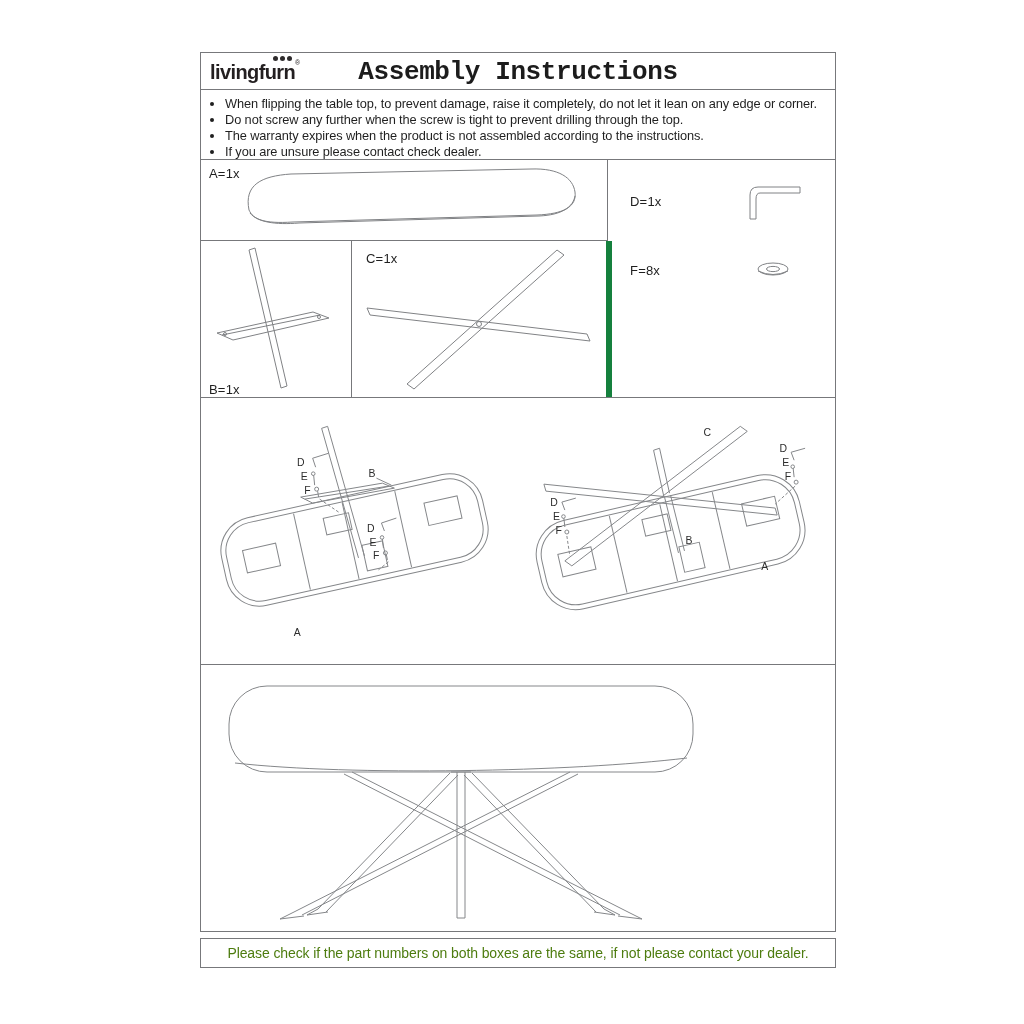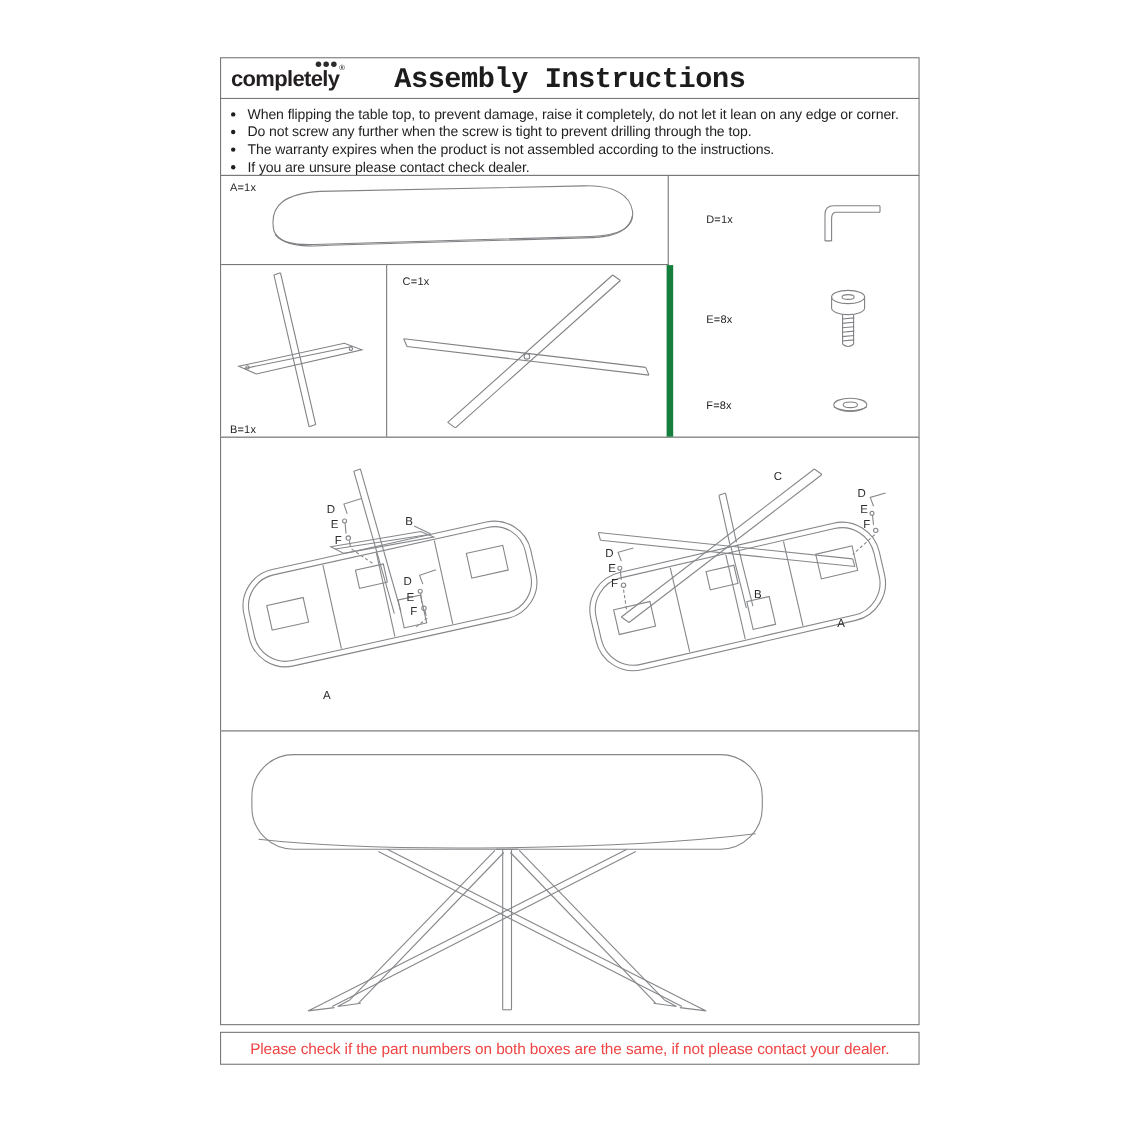--- a/index.html
+++ b/index.html
@@ -36,55 +36,55 @@
   .cell { position:relative; }
   .cell-a { height:81px; border-right:1px solid #77787b; border-bottom:1px solid #77787b; }
   .row-bc { flex:1; display:flex; }
   .cell-b { width:152px; border-right:1px solid #77787b; }
   .cell-c { flex:1; border-right:6px solid #15803d; }
   .parts-right { flex:1; display:flex; flex-direction:column; }
   .fastener-row { display:flex; align-items:center; }
   .fr-d { height:82px; }
   .fr-e { height:100px; }
   .fr-f { height:56px;text-align:center; }
-  .part-label { font-size:10px; color:#1f1f1f; letter-spacing:0.2px; }
+  .part-label { font-size:13px; color:#1f1f1f; letter-spacing:0.2px; }
   .pl-abs { position:absolute; }
   .pl-a { left:8px; top:6px; }
   .pl-b { left:8px; bottom:0; }
   .pl-c { left:14px; top:10px; }
-  .fastener-row .part-label { margin-left:34px; }
+  .fastener-row .part-label { margin-left:22px; }
   .fastener-icon { margin-left:auto; }
   .fi-d { margin-right:26px; }
   .fi-e { margin-right:42px; }
   .fi-f { margin-right:42px; }
 
   
   .assembly { height:268px; display:flex; }
   .step { width:318px; height:266px; }
   .table-box { height:268px; display:flex; align-items:center; }
   svg { display:block; }
   svg text { font-family:"Liberation Sans", sans-serif; font-size:10.5px; fill:#2c2c2c; }
 
   
   .footer { margin-top:6px; height:30px; display:flex; align-items:center; justify-content:center; }
-  .footer-text { font-size:14px; letter-spacing:-0.1px; color:#ef4444; }
+  .footer-text { font-size:14px; letter-spacing:-0.1px; color:#4d7c0f; }
 </style>
 </head>
 <body>
 
 <div class="doc">
 
   <div class="box header">
     <div class="logo-block">
       <span class="logo-dots">
           <i></i>
           <i></i>
           <i></i>
         </span>
-      <span class="logo-text">completely</span><span class="logo-reg">®</span>
+      <span class="logo-text">livingfurn</span><span class="logo-reg">®</span>
     </div>
     <div class="title">Assembly Instructions</div>
   </div>
 
   <div class="box stack warnings">
     <ul>
       <li>When flipping the table top, to prevent damage, raise it completely, do not let it lean on any edge or corner.</li>
       <li>Do not screw any further when the screw is tight to prevent drilling through the top.</li>
       <li>The warranty expires when the product is not assembled according to the instructions.</li>
       <li>If you are unsure please contact check dealer.</li>
@@ -138,41 +138,20 @@
     </div>
     <div class="parts-right">
       <div class="fastener-row fr-d">
         <span class="part-label">D=1x</span>
         <svg class="fastener-icon fi-d" viewBox="0 0 72 46" width="72" height="46">
           <g stroke="#808285" fill="none" stroke-width="1">
             <path d="M63,9 L21,9 Q13,9 13,17 L13,41"></path>
             <path d="M63,15 L23,15 Q19,15 19,21 L19,41"></path>
             <line x1="63" y1="9" x2="63" y2="15"></line>
             <line x1="13" y1="41" x2="19" y2="41"></line>
-          </g>
-        </svg>
-      </div>
-      <div class="fastener-row fr-e">
-        <span class="part-label">E=8x</span>
-        <svg class="fastener-icon fi-e" viewBox="0 0 44 64" width="44" height="64">
-          <g stroke="#808285" fill="none" stroke-width="1">
-            <ellipse cx="22" cy="11" rx="15" ry="6"></ellipse>
-            <line x1="7" y1="11" x2="7" y2="21"></line>
-              <line x1="37" y1="11" x2="37" y2="21"></line>
-            <path d="M7,21 A15,6 0 0 0 37,21"></path>
-            <ellipse cx="22" cy="11" rx="5.5" ry="2.2"></ellipse>
-            <line x1="17" y1="27" x2="17" y2="54"></line>
-              <line x1="27" y1="27" x2="27" y2="54"></line>
-            <line x1="16.5" y1="31" x2="27.5" y2="30"></line>
-              <line x1="16.5" y1="35" x2="27.5" y2="34"></line>
-            <line x1="16.5" y1="39" x2="27.5" y2="38"></line>
-              <line x1="16.5" y1="43" x2="27.5" y2="42"></line>
-            <line x1="16.5" y1="47" x2="27.5" y2="46"></line>
-              <line x1="16.5" y1="51" x2="27.5" y2="50"></line>
-            <path d="M17,54 Q22,58 27,54"></path>
           </g>
         </svg>
       </div>
       <div class="fastener-row fr-f">
         <span class="part-label">F=8x</span>
         <svg class="fastener-icon fi-f" viewBox="0 0 40 22" width="40" height="22">
           <g stroke="#808285" fill="none" stroke-width="1">
             <ellipse cx="20" cy="10" rx="15" ry="6"></ellipse>
             <ellipse cx="20" cy="10" rx="6.5" ry="2.6"></ellipse>
             <path d="M5,12 Q20,19 35,12"></path>

